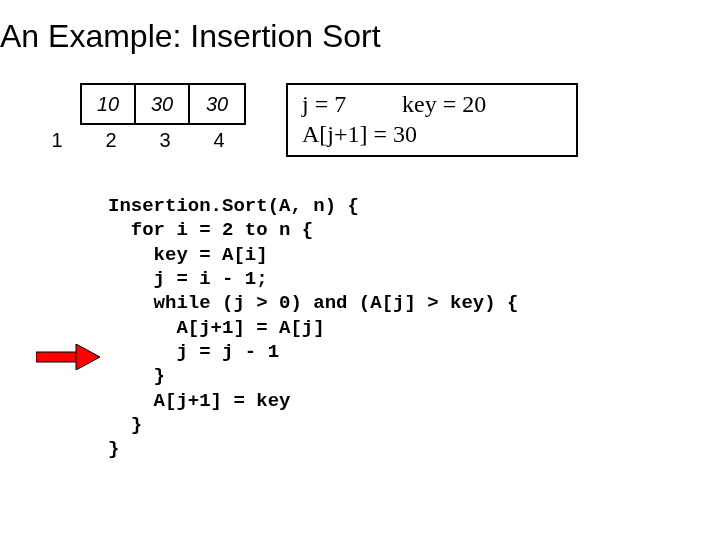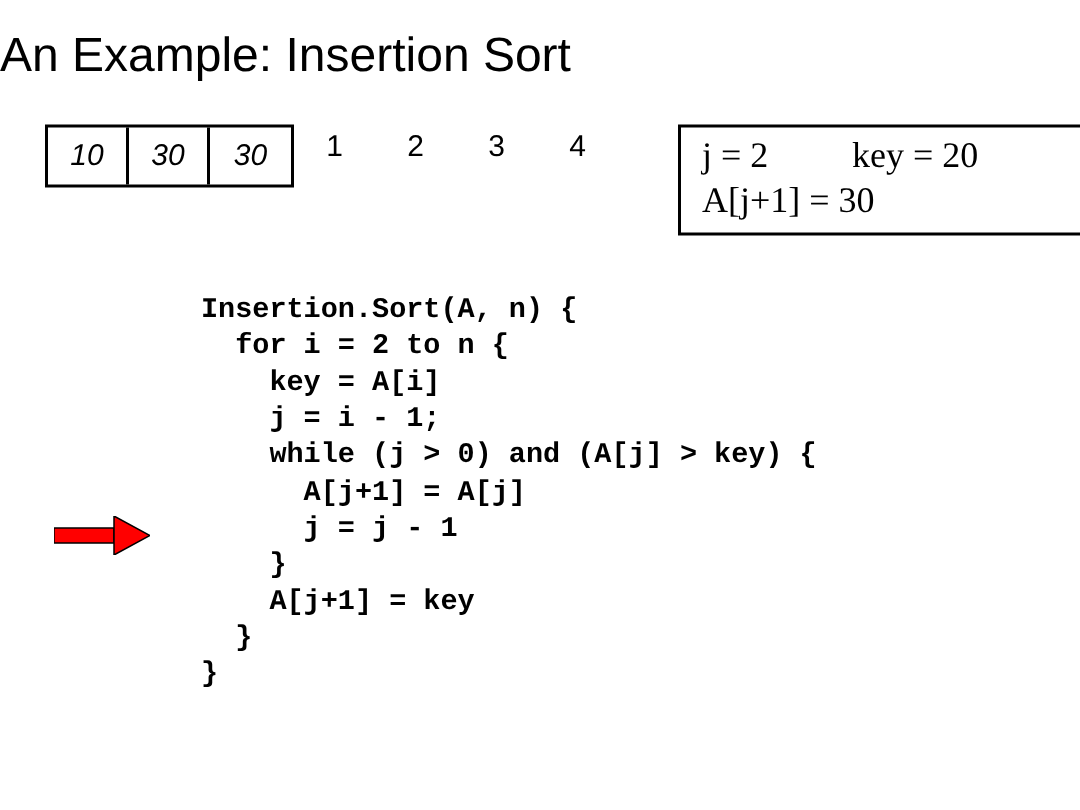--- a/index.html
+++ b/index.html
@@ -18,21 +18,22 @@
     color: #000;
   }
   .top-row {
     display: flex;
     align-items: flex-start;
     margin-top: 28px;
     padding-left: 30px;
   }
   .array-block {
     display: flex;
-    flex-direction: row;
+    flex-direction: column;
+    align-items: flex-end;
   }
   .array-cells {
     display: flex;
     border: 2px solid #000;
   }
   .cell {
     width: 54px;
     height: 38px;
     display: flex;
     align-items: center;
@@ -64,21 +65,21 @@
   .state-col2 { width: 100px; }
   .state-col3 { width: 160px; }
   .state-row2 .state-col1 { width: 190px; }
   .code-block {
     font-family: "Courier New", Courier, monospace;
     font-size: 19px;
     font-weight: bold;
     white-space: pre;
     line-height: 1.28;
     position: absolute;
-    left: 134px;
+    left: 108px;
     top: 194px;
     color: #000;
   }
   .arrow {
     position: absolute;
     left: 36px;
     top: 344px;
   }
   .arrow svg { display: block; }
 </style>
@@ -97,21 +98,21 @@
     <div class="indices">
       <div class="idx">1</div>
       <div class="idx">2</div>
       <div class="idx">3</div>
       <div class="idx">4</div>
     </div>
   </div>
 
   <div class="state-box">
     <div class="state-row">
-      <div class="state-col2">j = 2</div>
+      <div class="state-col2">j = 7</div>
       <div class="state-col3">key = 20</div>
     </div>
     <div class="state-row state-row2">
       <div class="state-col3">A[j+1] = 30</div>
     </div>
   </div>
 </div>
 
 <div class="arrow">
   <svg width="64" height="26" viewBox="0 0 64 26">

